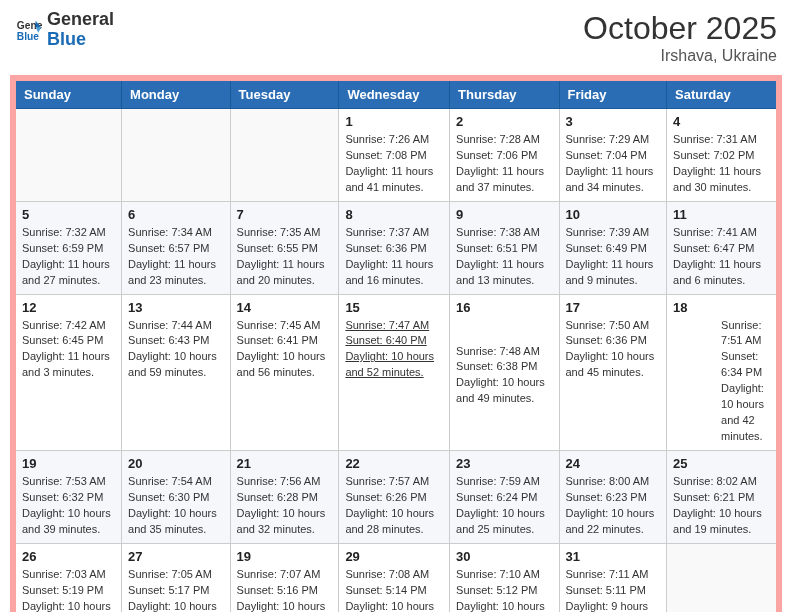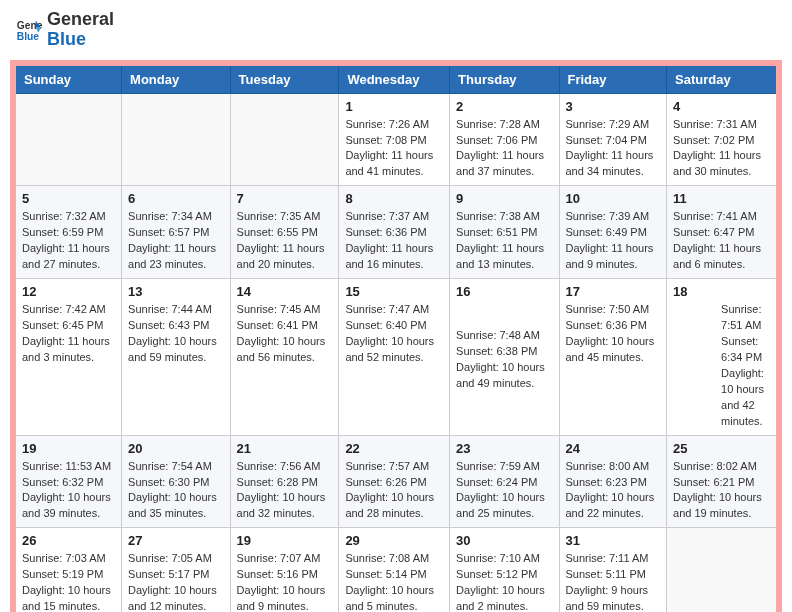--- a/index.html
+++ b/index.html
@@ -100,20 +100,24 @@
       <polygon points="22,5 28,12 22,12" fill="#1a6bb5"></polygon>
       <polygon points="22,12 28,12 25,18" fill="#4a9fd5"></polygon>
     </svg>
     <div>
       <div class="logo-text">
         <div>General</div>
         <div><span>Blue</span></div>
       </div>
     </div>
   </div>
+  <div class="title-block">
+    <div class="month-title">October 2025</div>
+    <div class="location">Irshava, Ukraine</div>
+  </div>
 </div>
 
 <table class="calendar">
   <thead>
     <tr>
     <th>Sunday</th>
         <th>Monday</th>
         <th>Tuesday</th>
         <th>Wednesday</th>
         <th>Thursday</th>
@@ -209,21 +213,21 @@
 Daylight: 10 hours and 59 minutes.</div>
         </td>
         <td>
           <div class="day-number">14</div>
           <div class="day-info" style="white-space: pre-line;">Sunrise: 7:45 AM
 Sunset: 6:41 PM
 Daylight: 10 hours and 56 minutes.</div>
         </td>
         <td>
           <div class="day-number">15</div>
-          <div class="day-info" style="white-space: pre-line;">Sunrise: 7:47 AM
+          <div class="day-info" style="white-space: pre-line; text-decoration: underline;">Sunrise: 7:47 AM
 Sunset: 6:40 PM
 Daylight: 10 hours and 52 minutes.</div>
         </td>
         <td>
           <div class="day-number">16</div>
           <div class="day-info" style="white-space: pre-line; margin-top: 29px;">Sunrise: 7:48 AM
 Sunset: 6:38 PM
 Daylight: 10 hours and 49 minutes.</div>
         </td>
         <td>
@@ -235,21 +239,21 @@
         <td>
           <div class="day-number">18</div>
           <div class="day-info" style="white-space: pre-line; margin-left: 48px;">Sunrise: 7:51 AM
 Sunset: 6:34 PM
 Daylight: 10 hours and 42 minutes.</div>
         </td>
       </tr>
       <tr>
         <td>
           <div class="day-number">19</div>
-          <div class="day-info" style="white-space: pre-line;">Sunrise: 11:53 AM
+          <div class="day-info" style="white-space: pre-line;">Sunrise: 7:53 AM
 Sunset: 6:32 PM
 Daylight: 10 hours and 39 minutes.</div>
         </td>
         <td>
           <div class="day-number">20</div>
           <div class="day-info" style="white-space: pre-line;">Sunrise: 7:54 AM
 Sunset: 6:30 PM
 Daylight: 10 hours and 35 minutes.</div>
         </td>
         <td>

